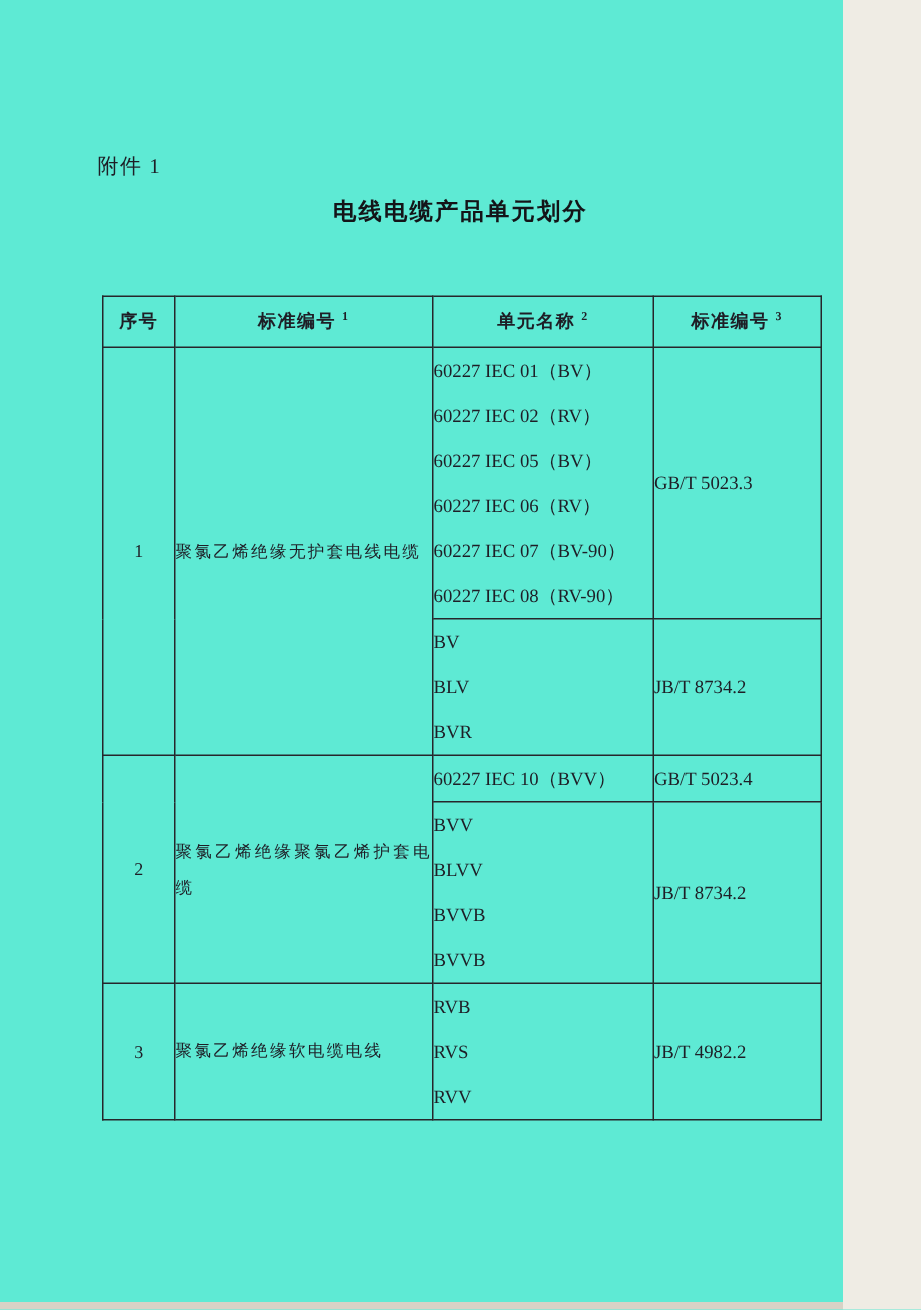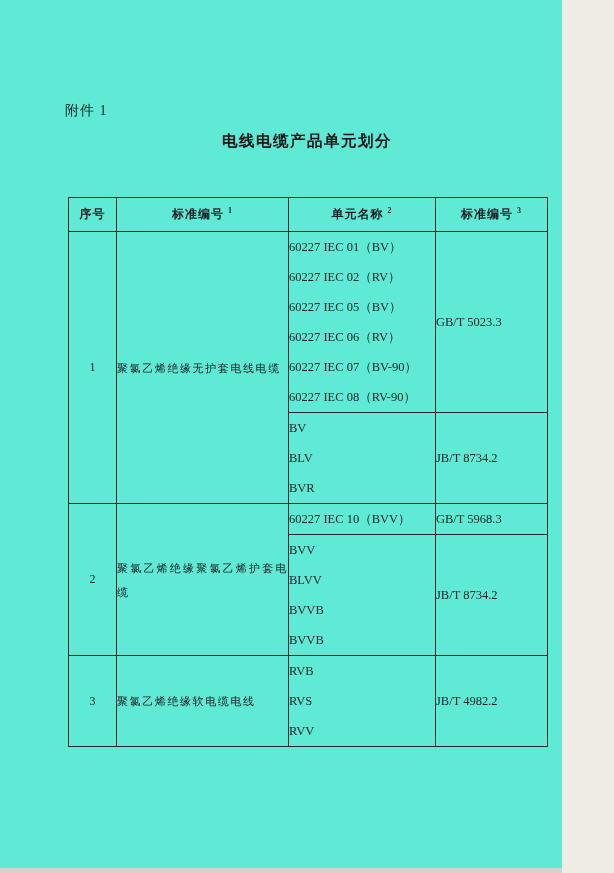--- a/index.html
+++ b/index.html
@@ -149,21 +149,21 @@
           </td>
       <td class="std-cell">JB/T 8734.2</td>
     </tr>
 
     <tr>
       <td class="no-cell" rowspan="2">2</td>
       <td class="name-cell" rowspan="2">聚氯乙烯绝缘聚氯乙烯护套电缆</td>
       <td class="models-cell">
             <div class="line">60227 IEC 10（BVV）</div>
           </td>
-      <td class="std-cell">GB/T 5968.3</td>
+      <td class="std-cell">GB/T 5023.4</td>
     </tr>
 
     <tr>
       <td class="models-cell">
             <div class="line">BVV</div>
             <div class="line">BLVV</div>
             <div class="line">BVVB</div>
             <div class="line">BVVB</div>
           </td>
       <td class="std-cell">JB/T 8734.2</td>

